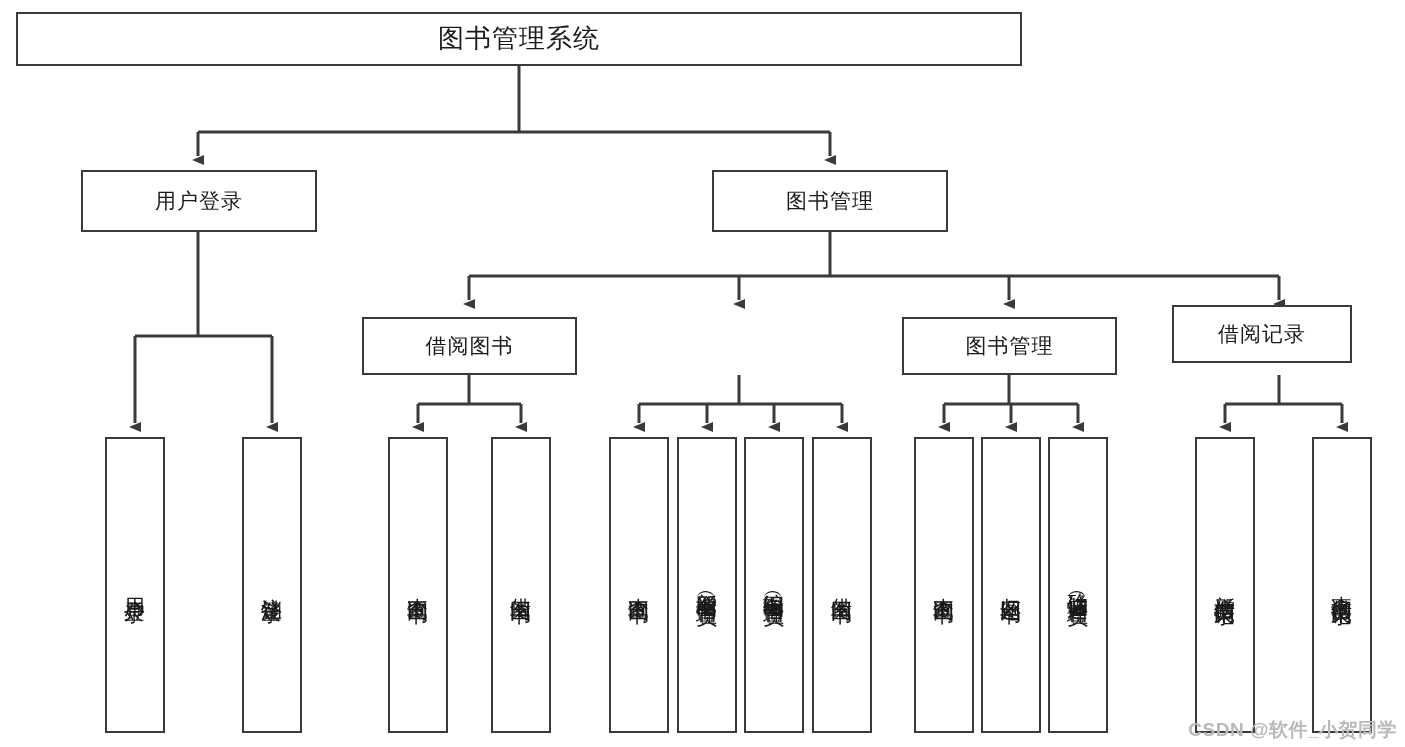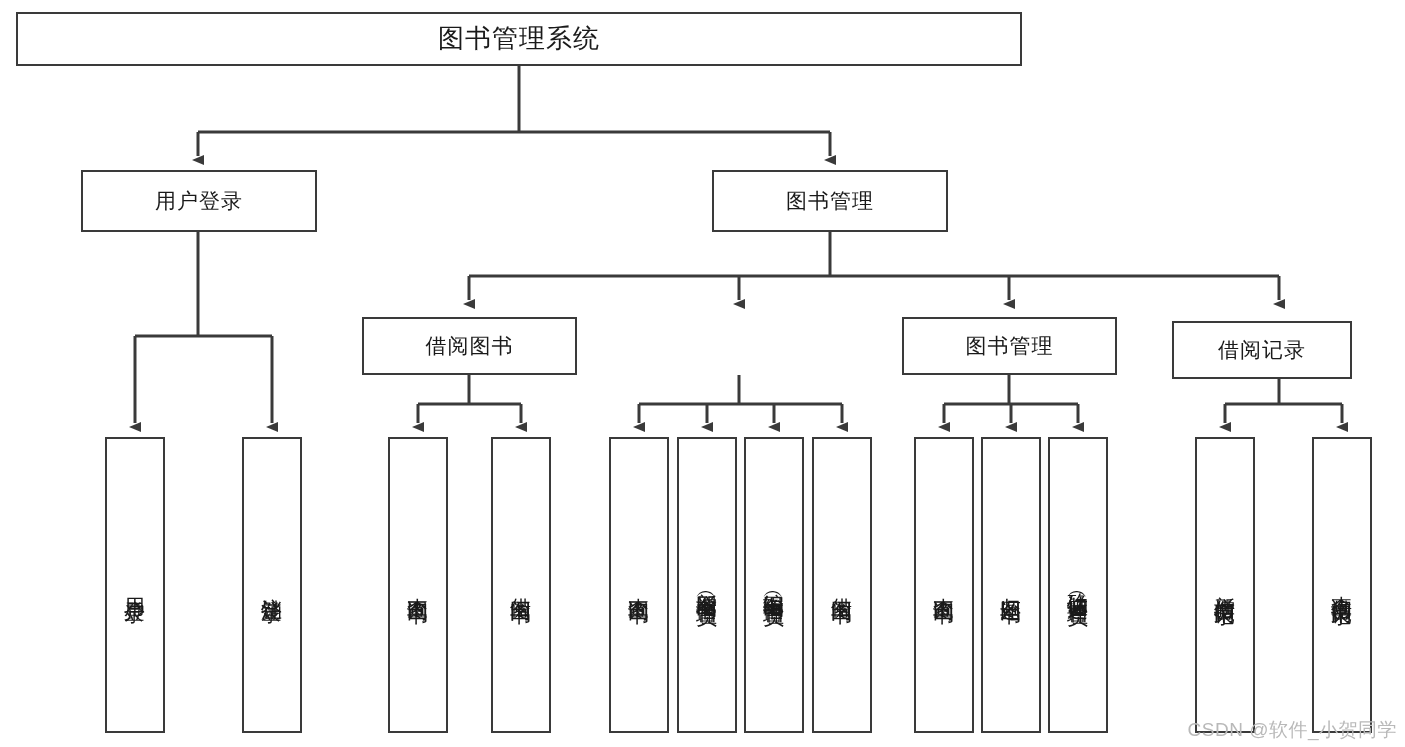--- a/index.html
+++ b/index.html
@@ -58,20 +58,21 @@
   }
   .watermark {
     position: absolute;
     right: 8px;
     bottom: 4px;
     font-size: 19px;
     color: #b9b9b9;
     letter-spacing: 0.5px;
     white-space: nowrap;
     user-select: none;
+    font-weight: bold;
   }
 </style>
 </head>
 <body>
 
 <div id="canvas">
 
   <svg id="edges" viewBox="0 0 1405 747" xmlns="http://www.w3.org/2000/svg">
     <defs>
       <marker id="arrow" markerWidth="10" markerHeight="12" refX="1" refY="6" orient="auto" markerUnits="userSpaceOnUse">
@@ -135,21 +136,21 @@
   <div class="node h" style="left:712px; top:170px; width:236px; height:62px;">
     <span>图书管理</span>
   </div>
 
   <div class="node h" style="left:362px; top:317px; width:215px; height:58px;">
     <span>借阅图书</span>
   </div>
   <div class="node h" style="left:902px; top:317px; width:215px; height:58px;">
     <span>图书管理</span>
   </div>
-  <div class="node h" style="left:1172px; top:321px; width:180px; height:58px;">
+  <div class="node h" style="left:1172px; top:305px; width:180px; height:58px;">
     <span>借阅记录</span>
   </div>
 
   <div class="node v" style="left:105px; top:437px; width:60px; height:296px;">
     <span class="vtext">用户登录</span>
   </div>
   <div class="node v" style="left:242px; top:437px; width:60px; height:296px;">
     <span class="vtext">注销登录</span>
   </div>
 

